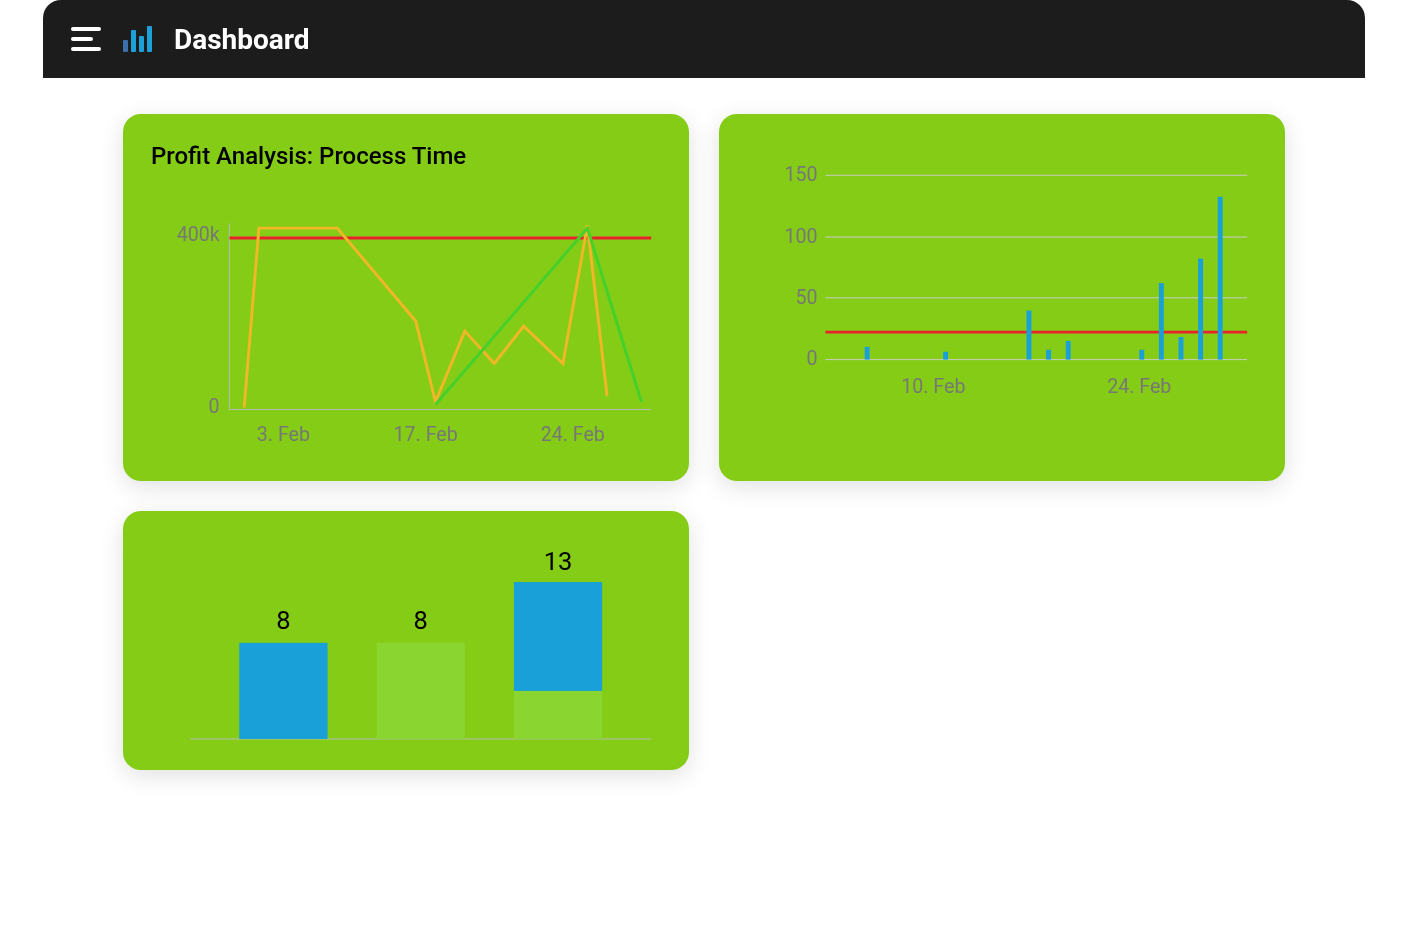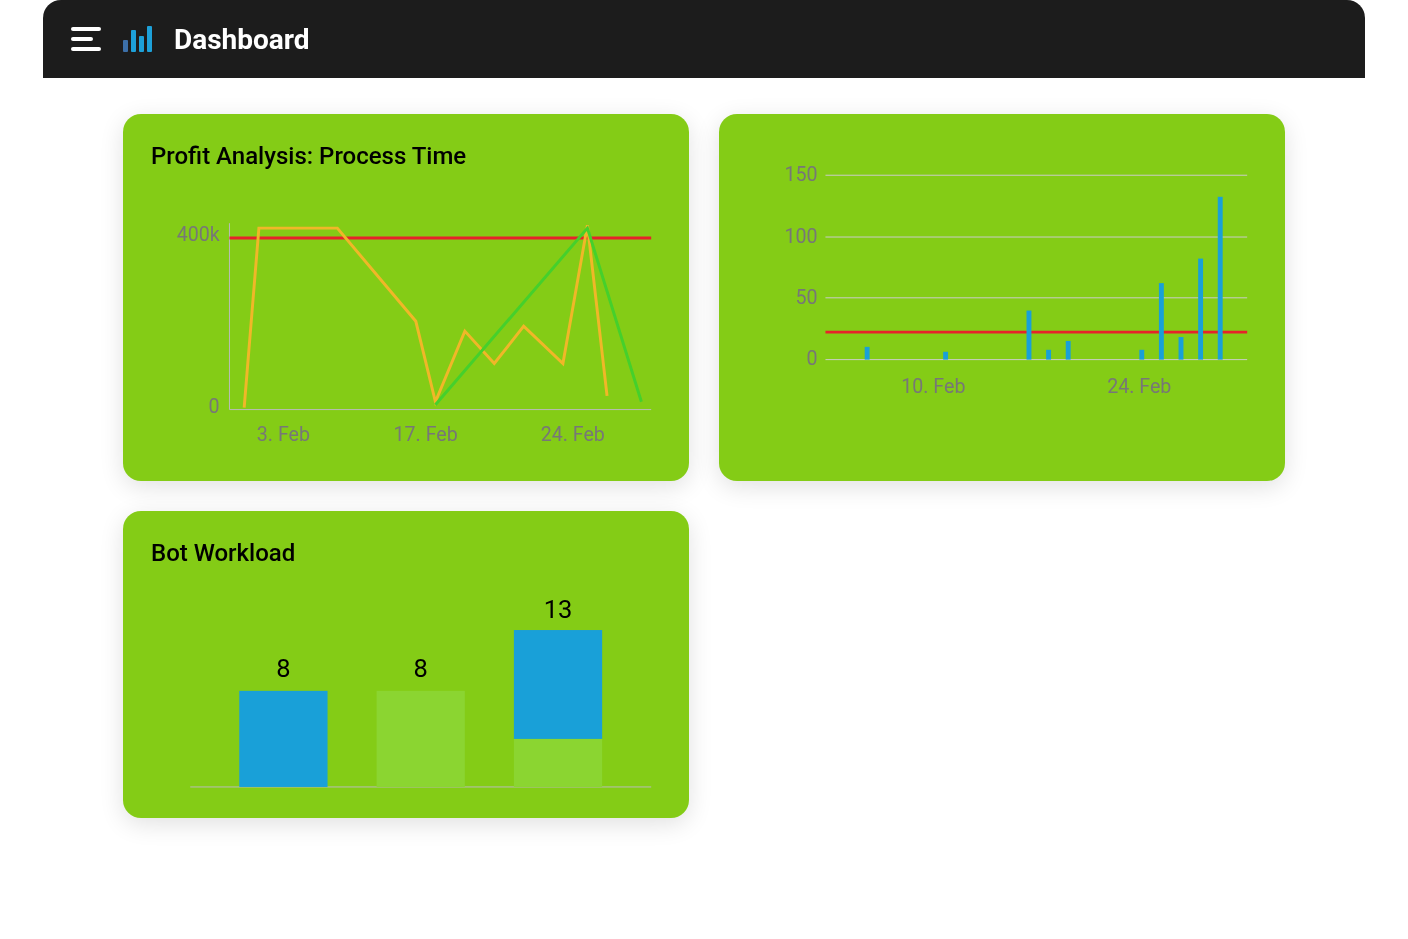--- a/index.html
+++ b/index.html
@@ -95,21 +95,20 @@
           <rect x="420" width="5" y="150" height="78"></rect>
           <rect x="440" width="5" y="205" height="23"></rect>
           <rect x="460" width="5" y="125" height="103"></rect>
           <rect x="480" width="5" y="62" height="166"></rect>
         </g>
       </svg>
     </div>
 
 
     <div class="card">
-      <div class="card-title">Bot Workload</div>
       <svg class="chart" viewBox="0 0 520 220">
 
         <line x1="40" y1="210" x2="510" y2="210" stroke="#bbb"></line>
 
         <rect x="90" y="112" width="90" height="98" fill="#19A0D8"></rect>
 
         <rect x="230" y="112" width="90" height="98" fill="#8BD531"></rect>
 
         <rect x="370" y="161" width="90" height="49" fill="#8BD531"></rect>
         <rect x="370" y="50" width="90" height="111" fill="#19A0D8"></rect>

